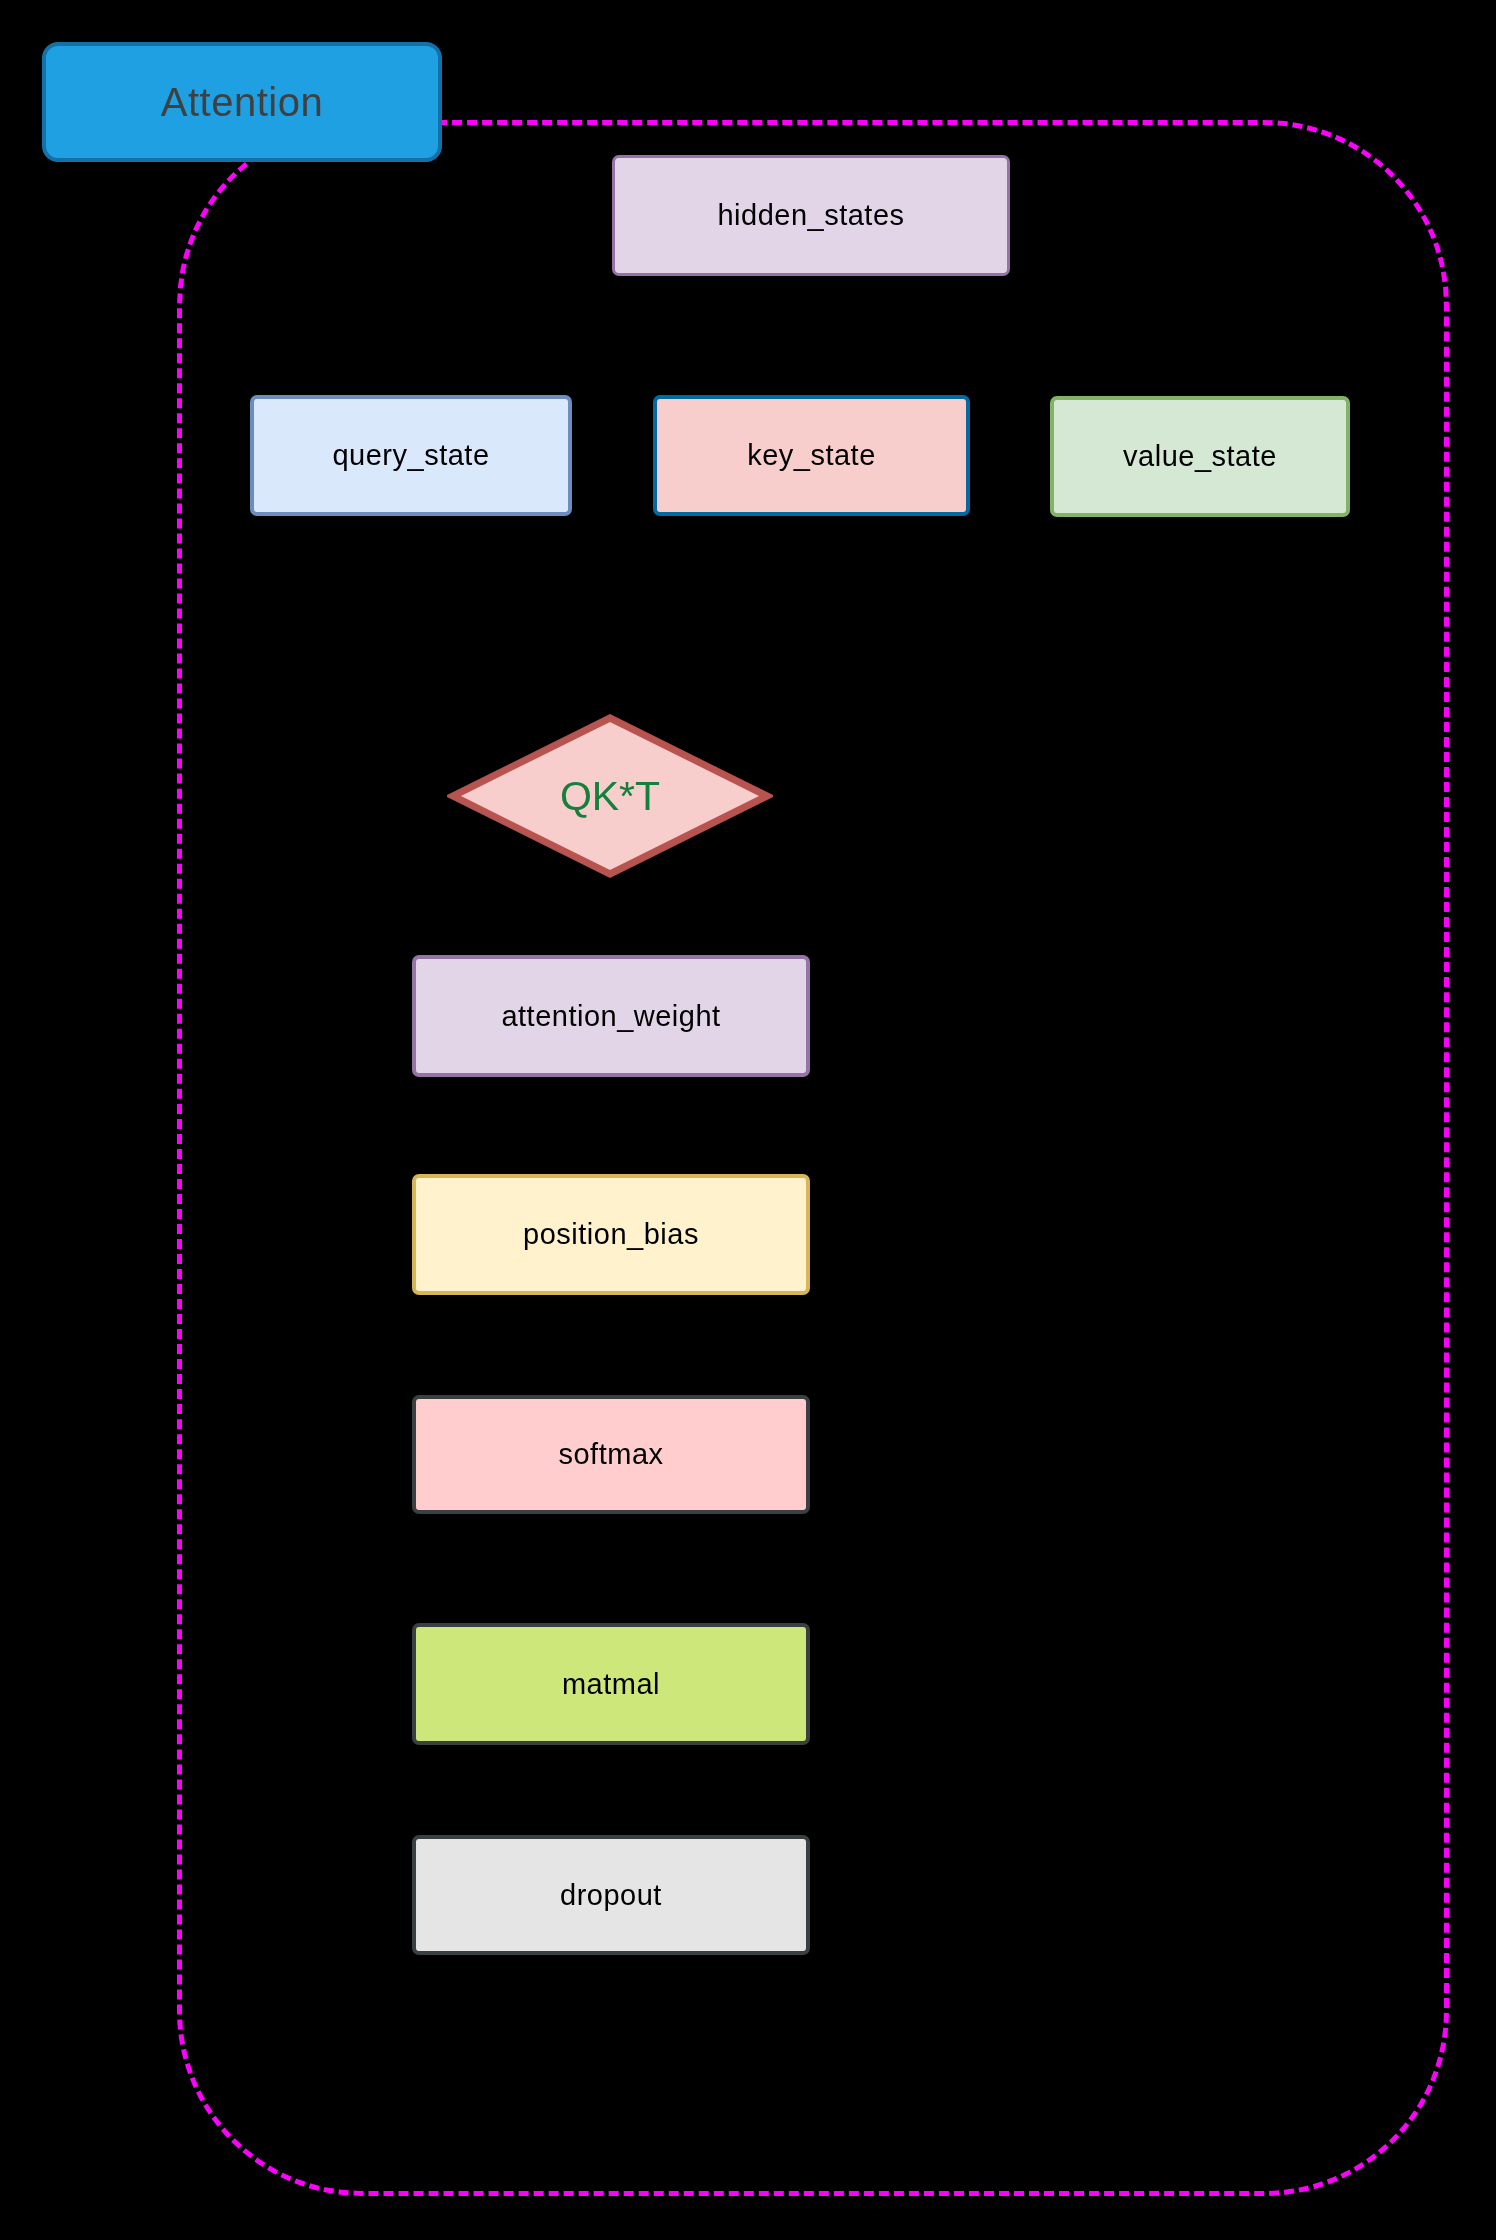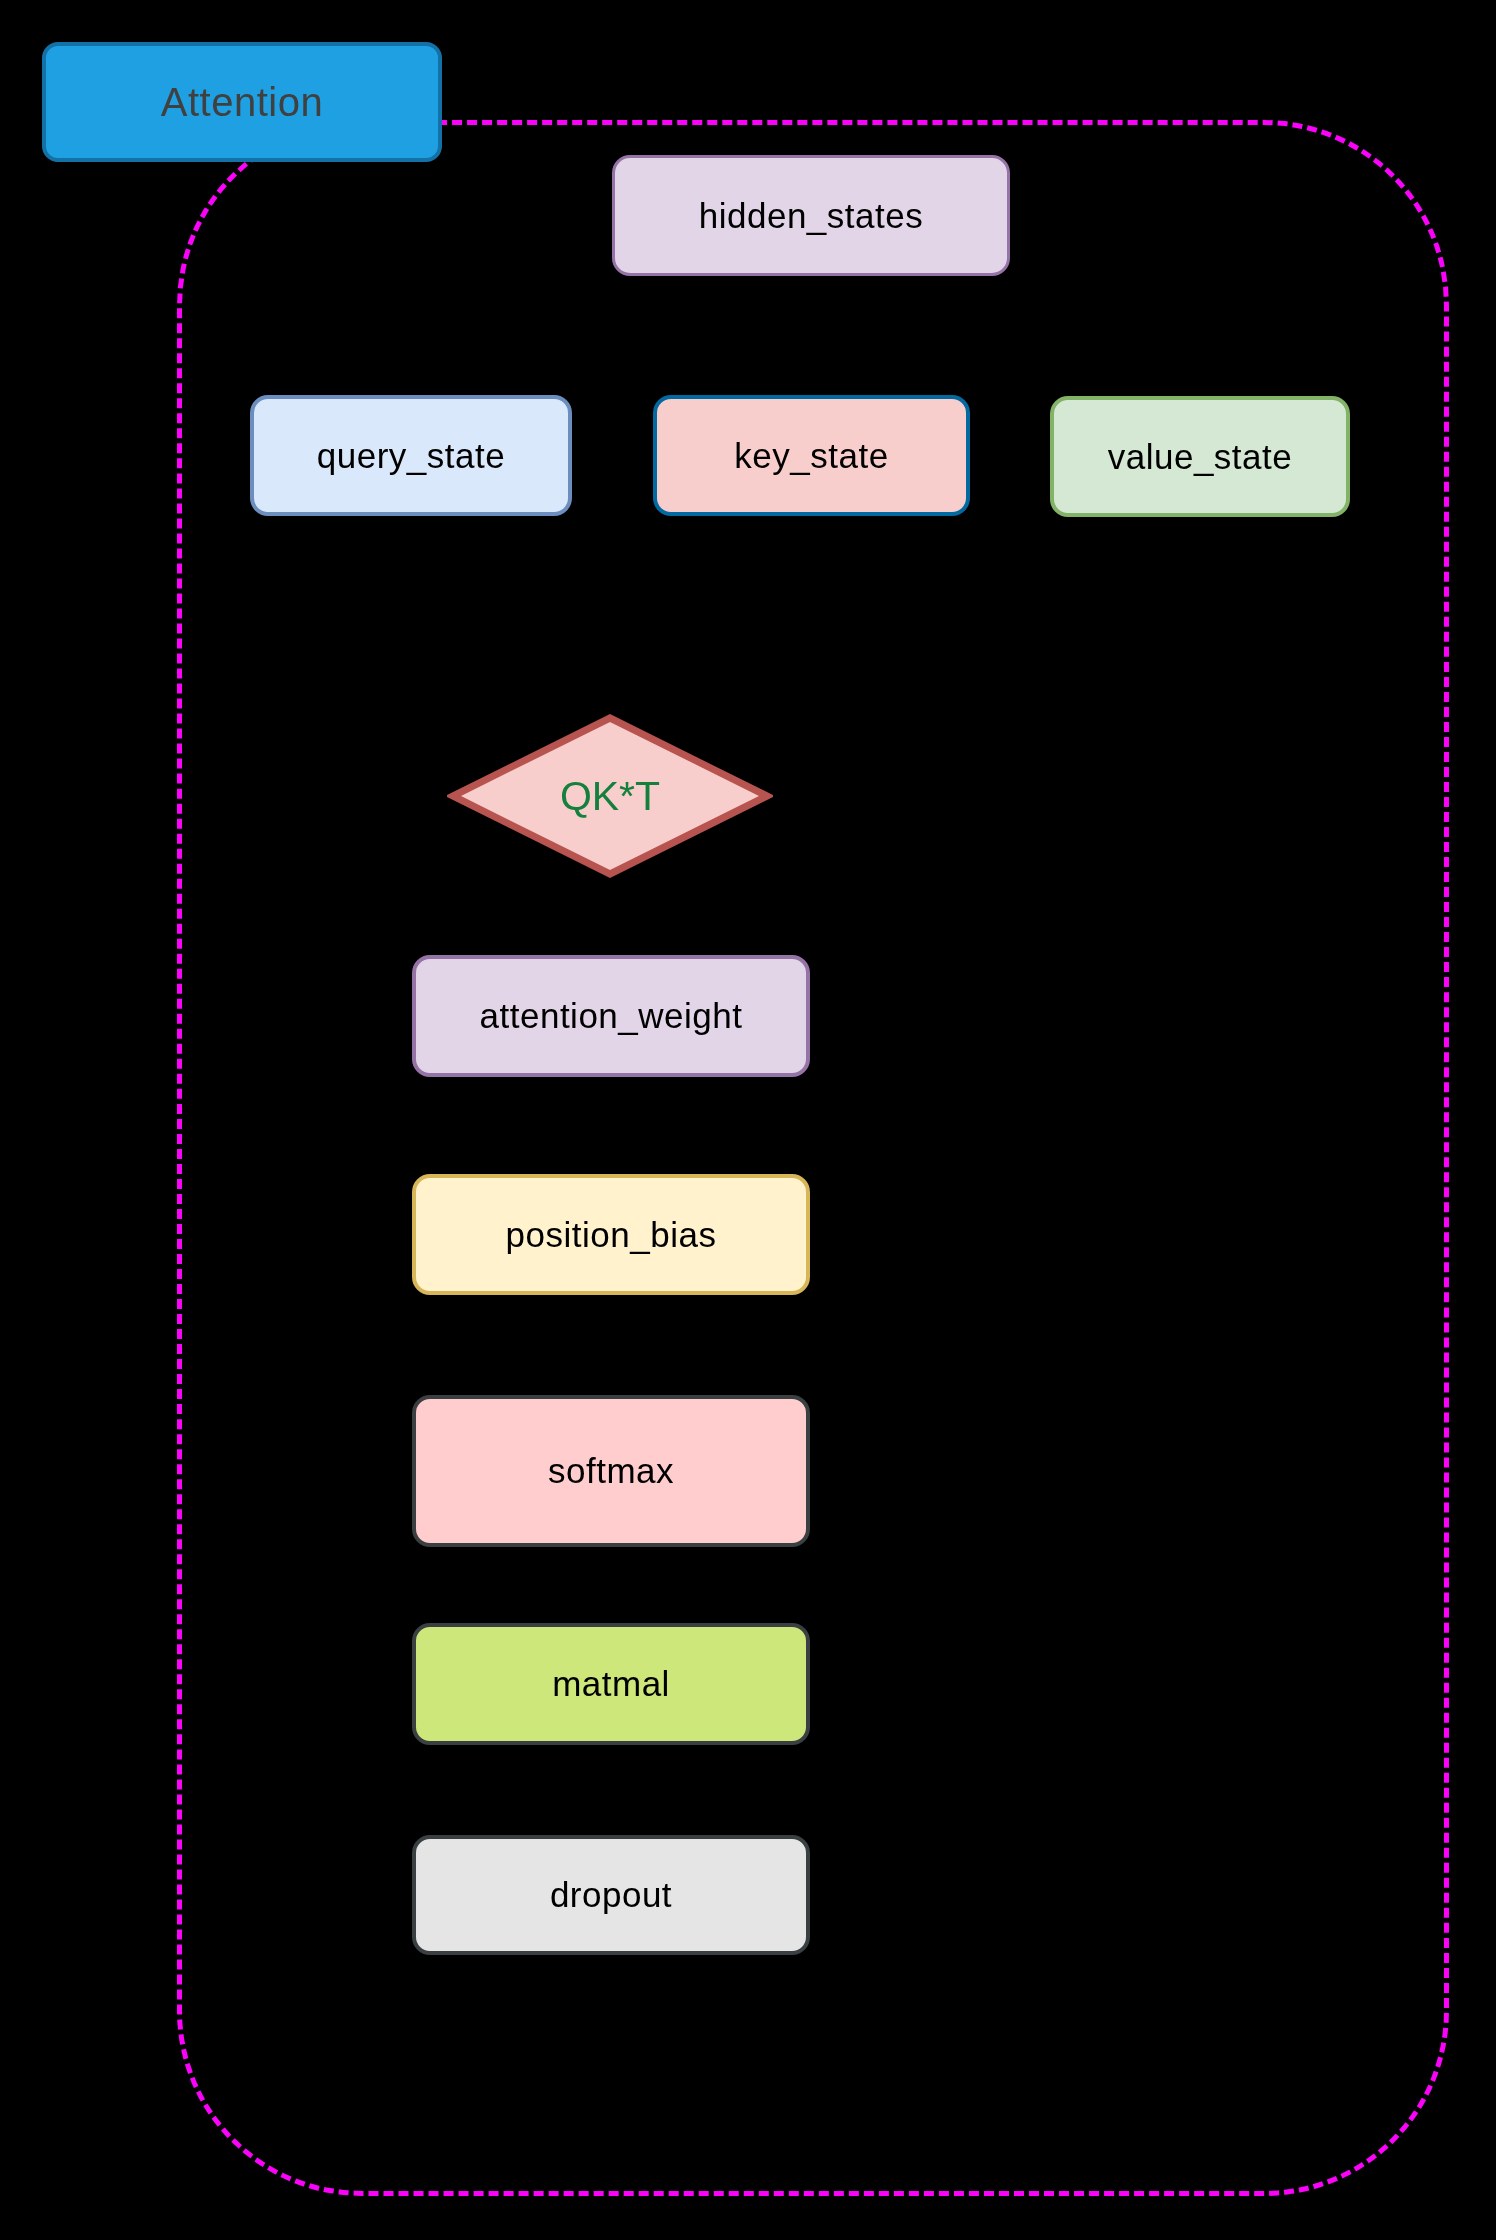--- a/index.html
+++ b/index.html
@@ -26,23 +26,23 @@
     border-radius: 185px;
     box-sizing: border-box;
     z-index: 1;
   }
   .node {
     position: absolute;
     box-sizing: border-box;
     display: flex;
     align-items: center;
     justify-content: center;
-    font-size: 35px;
+    font-size: 29px;
     color: #000000;
-    border-radius: 18px;
+    border-radius: 7px;
     z-index: 2;
     letter-spacing: 0.5px;
   }
   .title-node {
     left: 42px;
     top: 42px;
     width: 400px;
     height: 120px;
     background: #1FA0E2;
     border: 4px solid #1272A8;
@@ -50,21 +50,21 @@
     color: #404040;
     font-size: 40px;
     z-index: 10;
   }
   .n-hidden-states    { left: 612px;  top: 155px;  width: 398px; height: 121px; background:#E1D5E7; border:3px solid #9673A6; }
   .n-query-state      { left: 250px;  top: 395px;  width: 322px; height: 121px; background:#DAE8FC; border:4px solid #6C8EBF; }
   .n-key-state        { left: 653px;  top: 395px;  width: 317px; height: 121px; background:#F8CECC; border:4px solid #0369a1; }
   .n-value-state      { left: 1050px; top: 396px;  width: 300px; height: 121px; background:#D5E8D4; border:4px solid #82B366; }
   .n-attention-weight { left: 412px;  top: 955px;  width: 398px; height: 122px; background:#E1D5E7; border:4px solid #9673A6; }
   .n-position-bias    { left: 412px;  top: 1174px; width: 398px; height: 121px; background:#FFF2CC; border:4px solid #D6B656; }
-  .n-softmax          { left: 412px;  top: 1395px; width: 398px; height: 152px; background:#FFCDCD; border:4px solid #3A3F42; }
+  .n-softmax          { left: 412px;  top: 1395px; width: 398px; height: 119px; background:#FFCDCD; border:4px solid #3A3F42; }
   .n-matmal           { left: 412px;  top: 1623px; width: 398px; height: 122px; background:#CDE77B; border:4px solid #3A3F42; }
   .n-dropout          { left: 412px;  top: 1835px; width: 398px; height: 120px; background:#e5e5e5; border:4px solid #3A3F42; }
   .n-hidden-state     { left: 412px;  top: 2035px; width: 398px; height: 120px; background:#CAE3FA; border:4px solid #3A3F42; }
   .diamond-wrap {
     position: absolute;
     left: 447px;
     top: 714px;
     width: 326px;
     height: 164px;
     z-index: 2;

